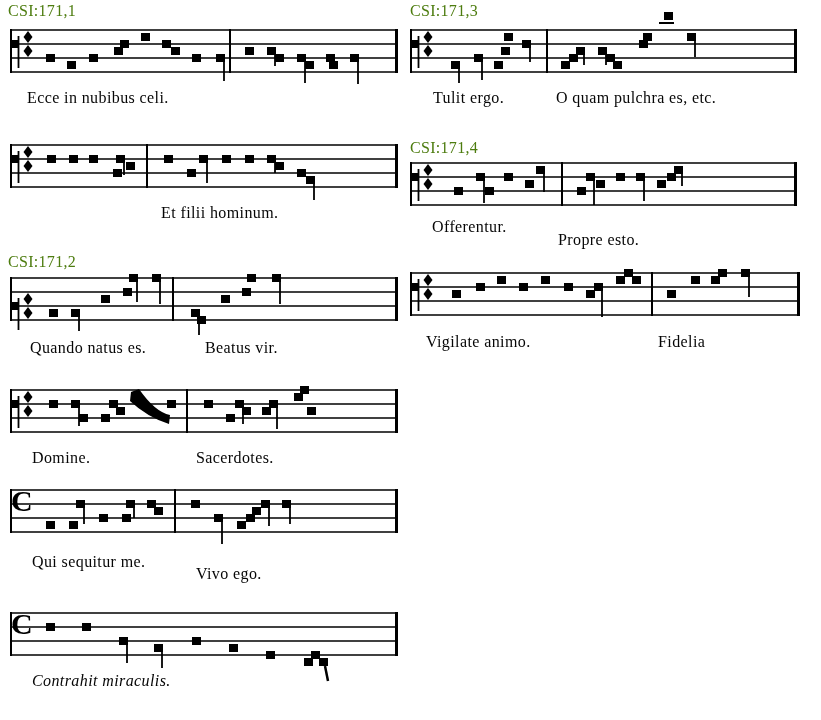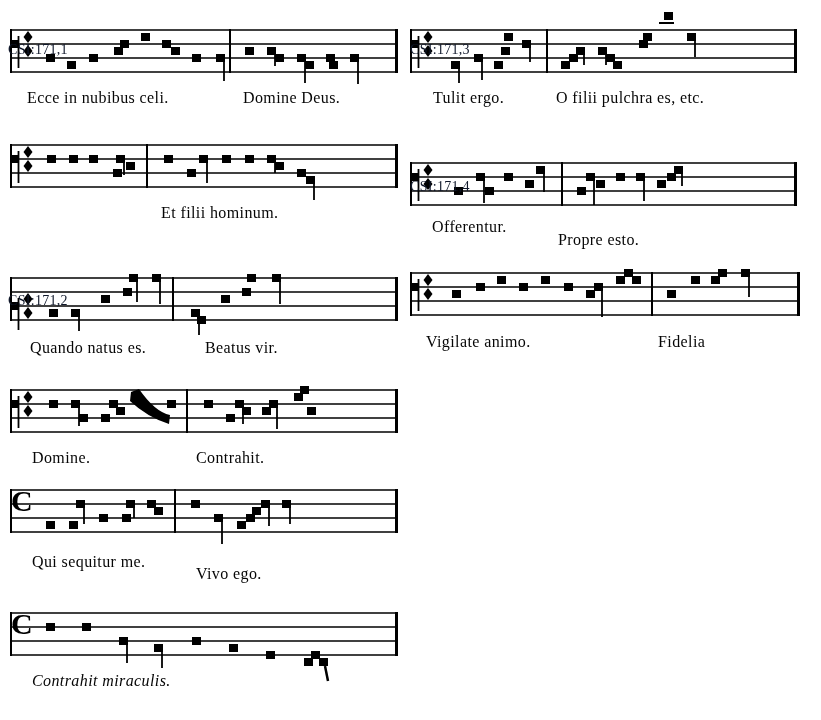--- a/index.html
+++ b/index.html
@@ -1,18 +1,18 @@
 <!DOCTYPE html>
 <html><head>
 <meta charset="utf-8">
 <style>
   html,body{margin:0;padding:0;background:#fff;}
   #page{position:relative;width:821px;height:720px;background:#ffffff;overflow:hidden;
         font-family:"Liberation Serif", serif;color:#000;}
-  .csi-label{position:absolute;font-size:14px;letter-spacing:0.3px;color:#0f172a;white-space:nowrap;margin-top:40px;}
+  .csi-label{position:absolute;font-size:16px;letter-spacing:0.3px;color:#4d7c0f;white-space:nowrap;}
   .lyric{position:absolute;font-size:16px;letter-spacing:0.4px;color:#060606;white-space:nowrap;}
   #notation{position:absolute;left:0;top:0;}
 </style>
 </head>
 <body>
 
 <div id="page">
   <svg id="notation" width="821" height="720">
       <g>
         <line x1="10" y1="30" x2="398" y2="30" stroke="#000000" stroke-width="1.7"></line>
@@ -296,28 +296,27 @@
         <line x1="325" y1="666" x2="328" y2="681" stroke="#000000" stroke-width="2.5"></line>
       </g>
     </svg>
 
   <div class="csi-label" style="left:8px;top:2px;">CSI:171,1</div>
   <div class="csi-label" style="left:410px;top:2px;">CSI:171,3</div>
   <div class="csi-label" style="left:410px;top:139px;">CSI:171,4</div>
   <div class="csi-label" style="left:8px;top:253px;">CSI:171,2</div>
 
   <span class="lyric" style="left:27px;top:89px;">Ecce in nubibus celi.</span>
-  <span class="lyric" style="left:243px;top:89px;">Domine Deus.</span>
   <span class="lyric" style="left:433px;top:89px;">Tulit ergo.</span>
-  <span class="lyric" style="left:556px;top:89px;">O filii pulchra es, etc.</span>
+  <span class="lyric" style="left:556px;top:89px;">O quam pulchra es, etc.</span>
   <span class="lyric" style="left:161px;top:204px;">Et filii hominum.</span>
   <span class="lyric" style="left:432px;top:218px;">Offerentur.</span>
   <span class="lyric" style="left:558px;top:218px;margin-top:13px;">Propre esto.</span>
   <span class="lyric" style="left:30px;top:339px;">Quando natus es.</span>
   <span class="lyric" style="left:205px;top:339px;">Beatus vir.</span>
   <span class="lyric" style="left:426px;top:333px;">Vigilate animo.</span>
   <span class="lyric" style="left:658px;top:333px;">Fidelia</span>
   <span class="lyric" style="left:32px;top:449px;">Domine.</span>
-  <span class="lyric" style="left:196px;top:449px;">Contrahit.</span>
+  <span class="lyric" style="left:196px;top:449px;">Sacerdotes.</span>
   <span class="lyric" style="left:32px;top:553px;">Qui sequitur me.</span>
   <span class="lyric" style="left:196px;top:553px;margin-top:12px;">Vivo ego.</span>
   <span class="lyric" style="left:32px;top:672px;font-style:italic;">Contrahit miraculis.</span>
 </div>
 
 </body></html>

